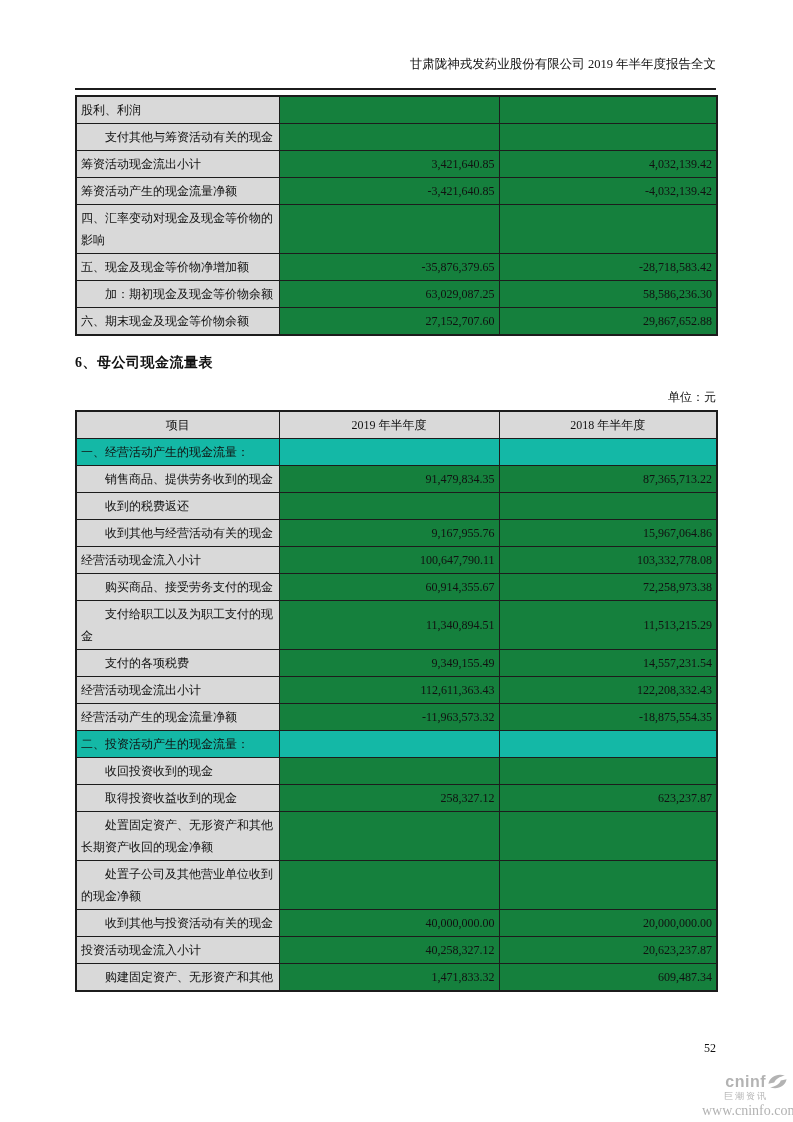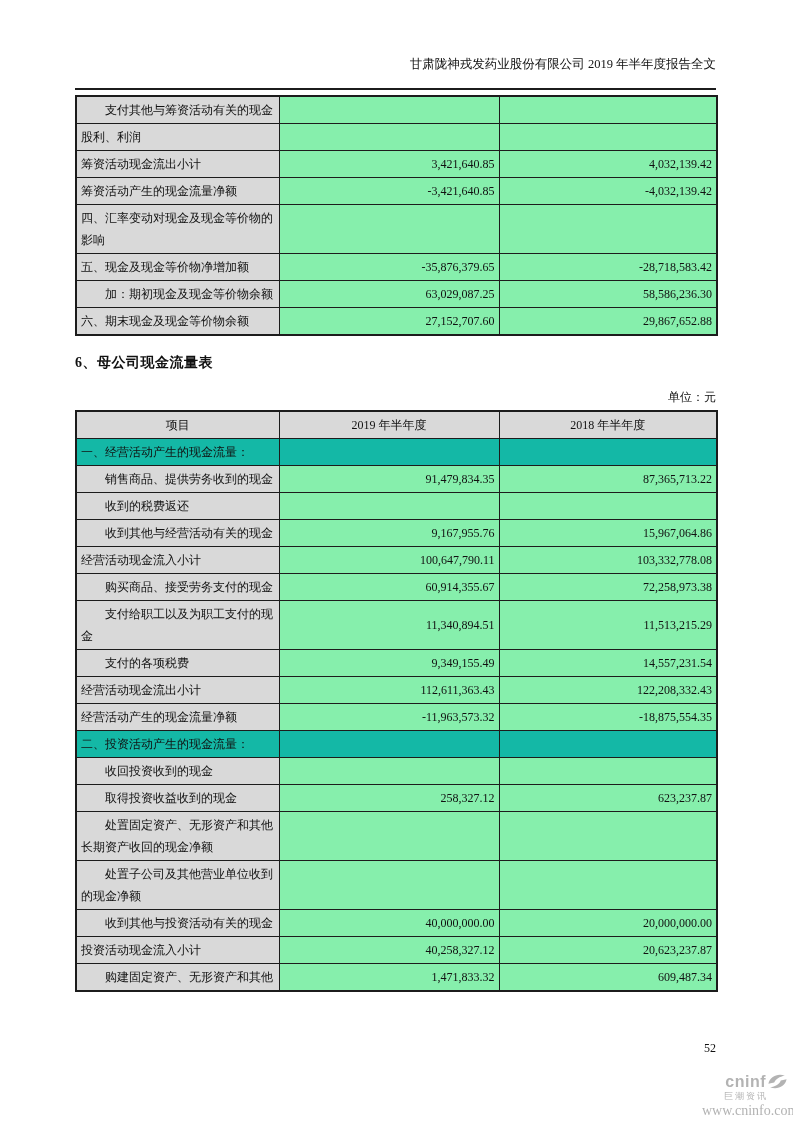--- a/index.html
+++ b/index.html
@@ -23,21 +23,21 @@
   table.fin-table td, table.fin-table th {
     border:1px solid #1c1c1c;
     font-size:12px; font-weight:normal;
     line-height:22px; padding:2px 4px;
     vertical-align:middle; word-break:break-all;
   }
   .table1 { position:absolute; top:95px; left:75px; }
   .table2 { position:absolute; top:410px; left:75px; }
   td.label-cell { background:#d9d9d9; text-align:left; }
   td.label-cell.indent { text-indent:2em; }
-  td.num-cell { background:#86efac; text-align:right; }
+  td.num-cell { background:#15803d; text-align:right; }
   tr.section-row td { background:#14b8a6; }
   th.col-header { background:#d9d9d9; text-align:center; padding:3px 4px; }
   .section-heading {
     position:absolute; top:354px; left:75px;
     font-size:14px; font-weight:bold; letter-spacing:0.5px;
   }
   .unit-line {
     position:absolute; top:389px; left:75px; width:641px;
     text-align:right; font-size:12px;
   }
@@ -71,26 +71,26 @@
 <div class="doc-header">甘肃陇神戎发药业股份有限公司 2019 年半年度报告全文</div>
 
 <table class="fin-table table1">
   <colgroup>
     <col style="width:203px">
       <col style="width:220px">
       <col style="width:218px">
   </colgroup>
   <tbody>
       <tr>
+        <td class="label-cell">股利、利润</td>
+        <td class="num-cell"></td>
+        <td class="num-cell"></td>
+      </tr>
+      <tr>
         <td class="label-cell indent">支付其他与筹资活动有关的现金</td>
-        <td class="num-cell"></td>
-        <td class="num-cell"></td>
-      </tr>
-      <tr>
-        <td class="label-cell">股利、利润</td>
         <td class="num-cell"></td>
         <td class="num-cell"></td>
       </tr>
       <tr>
         <td class="label-cell">筹资活动现金流出小计</td>
         <td class="num-cell">3,421,640.85</td>
         <td class="num-cell">4,032,139.42</td>
       </tr>
       <tr>
         <td class="label-cell">筹资活动产生的现金流量净额</td>

